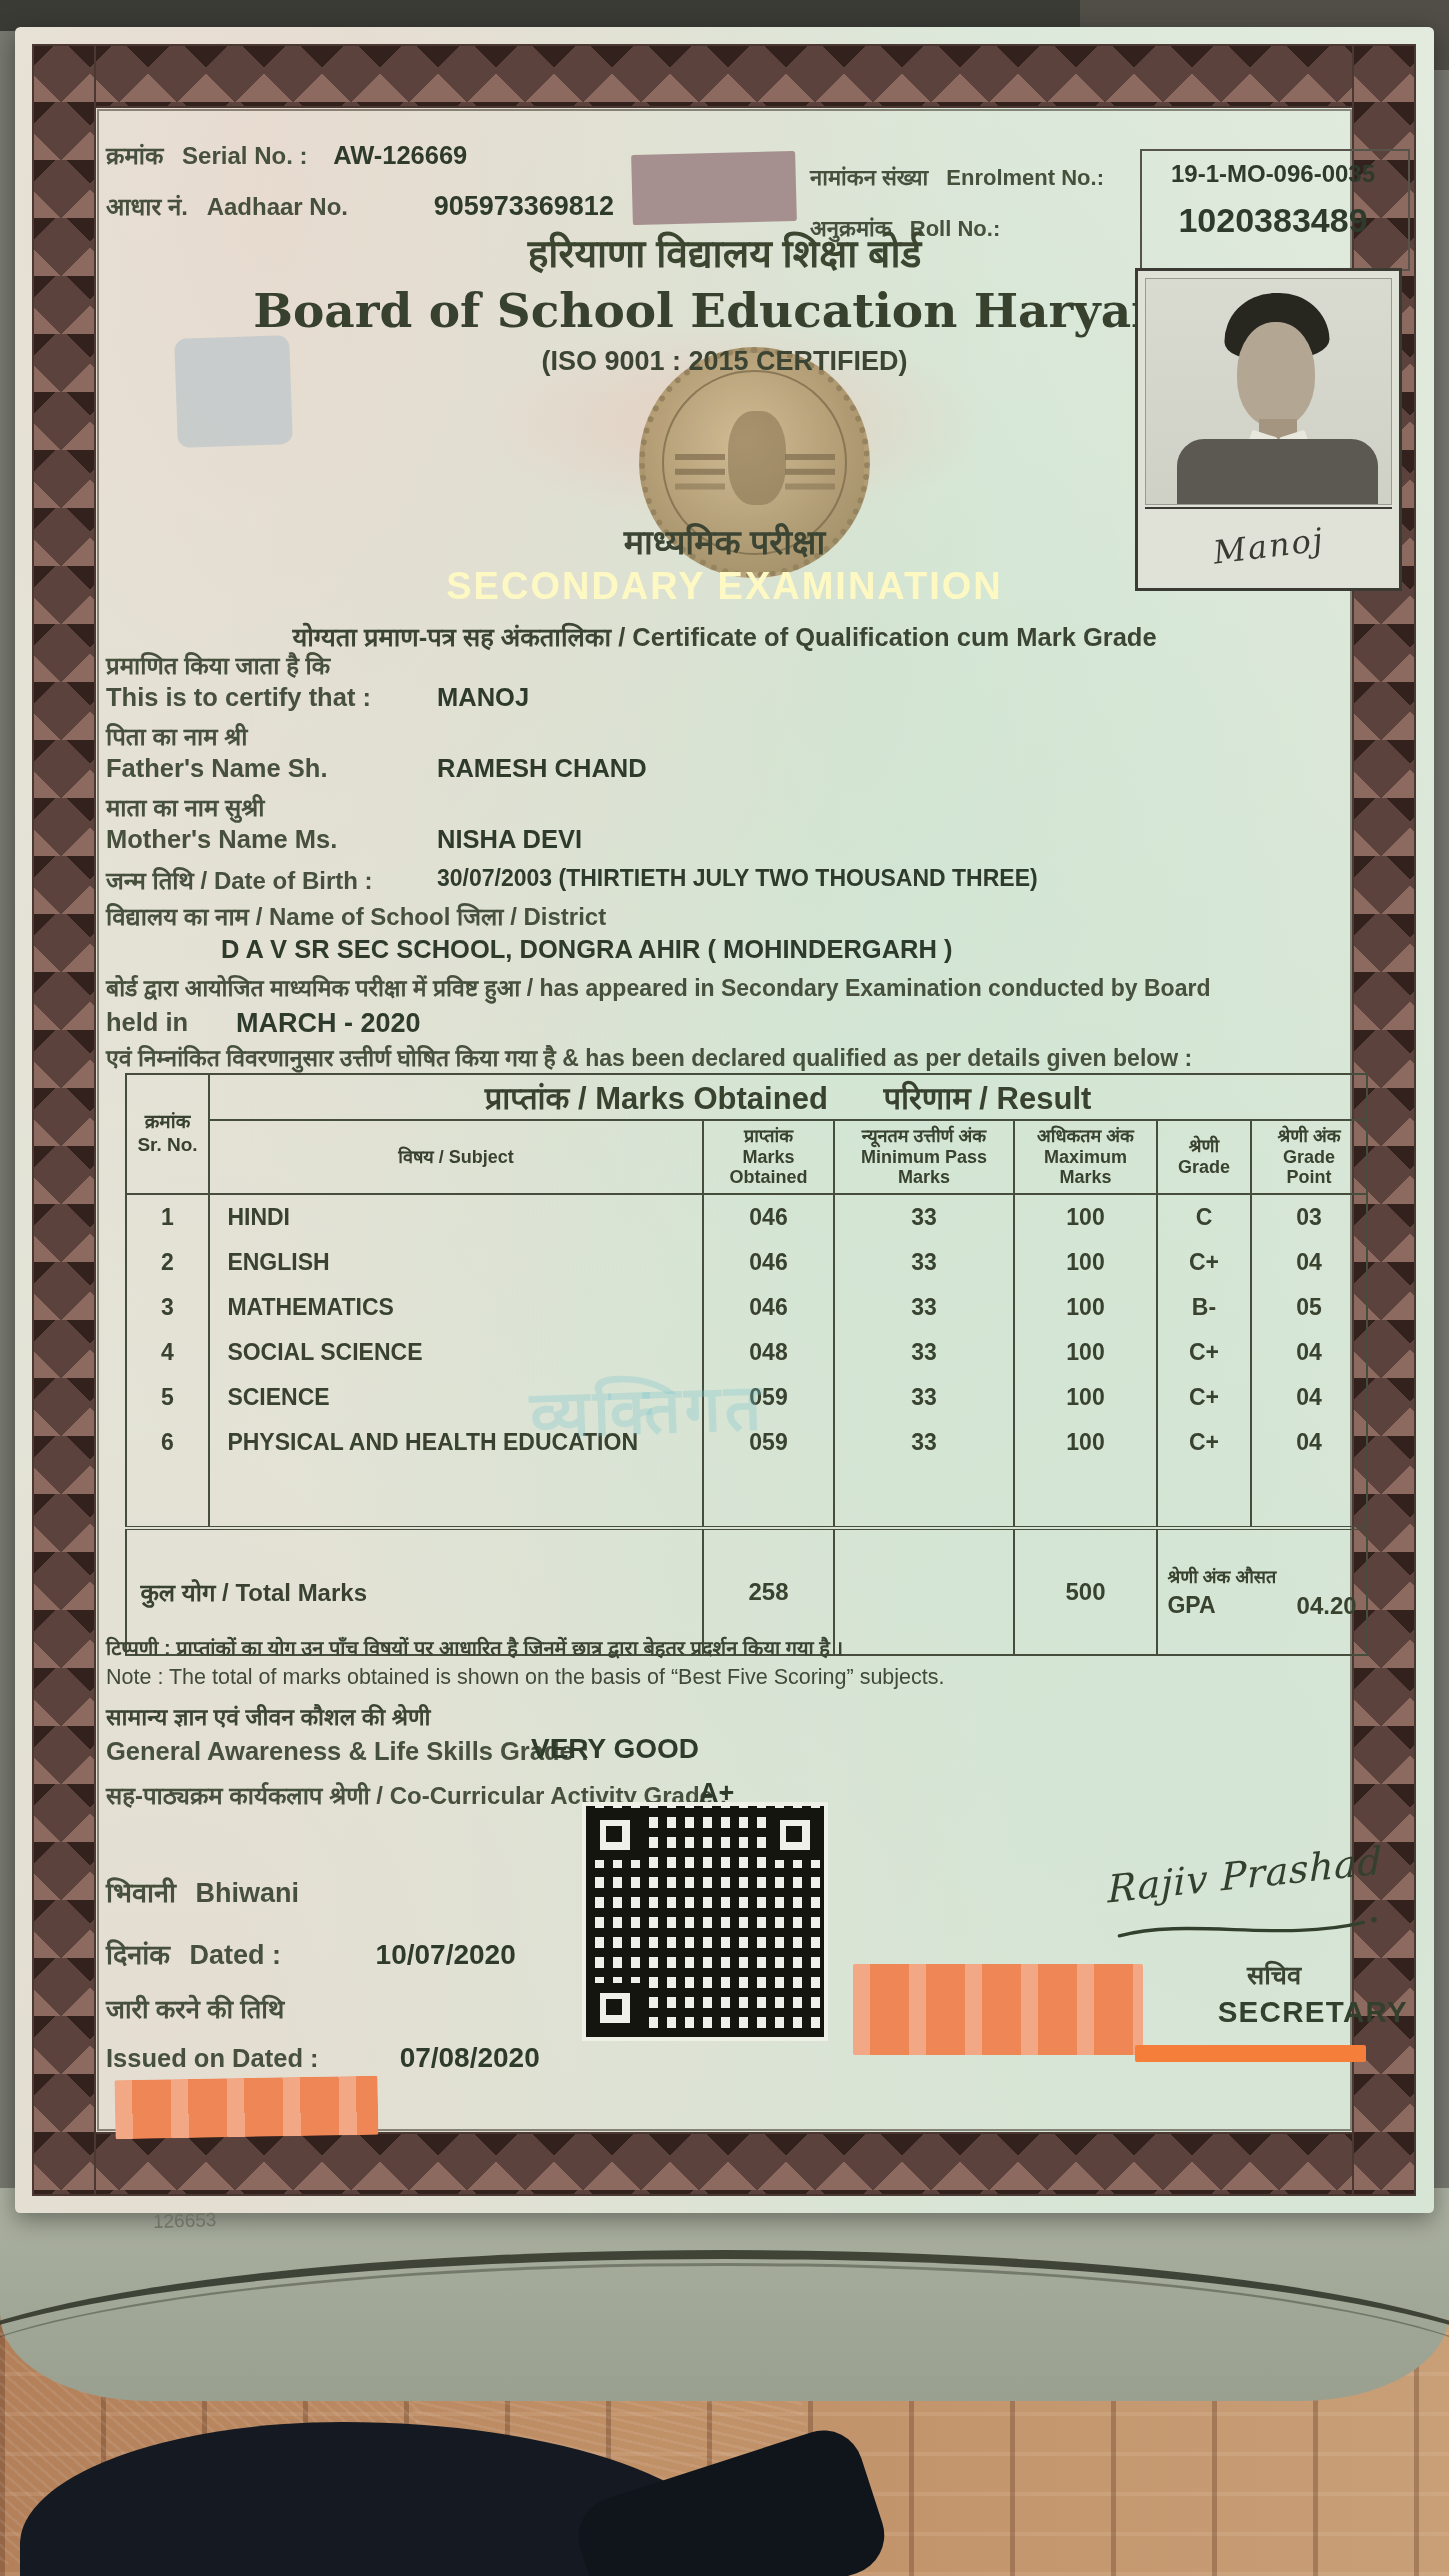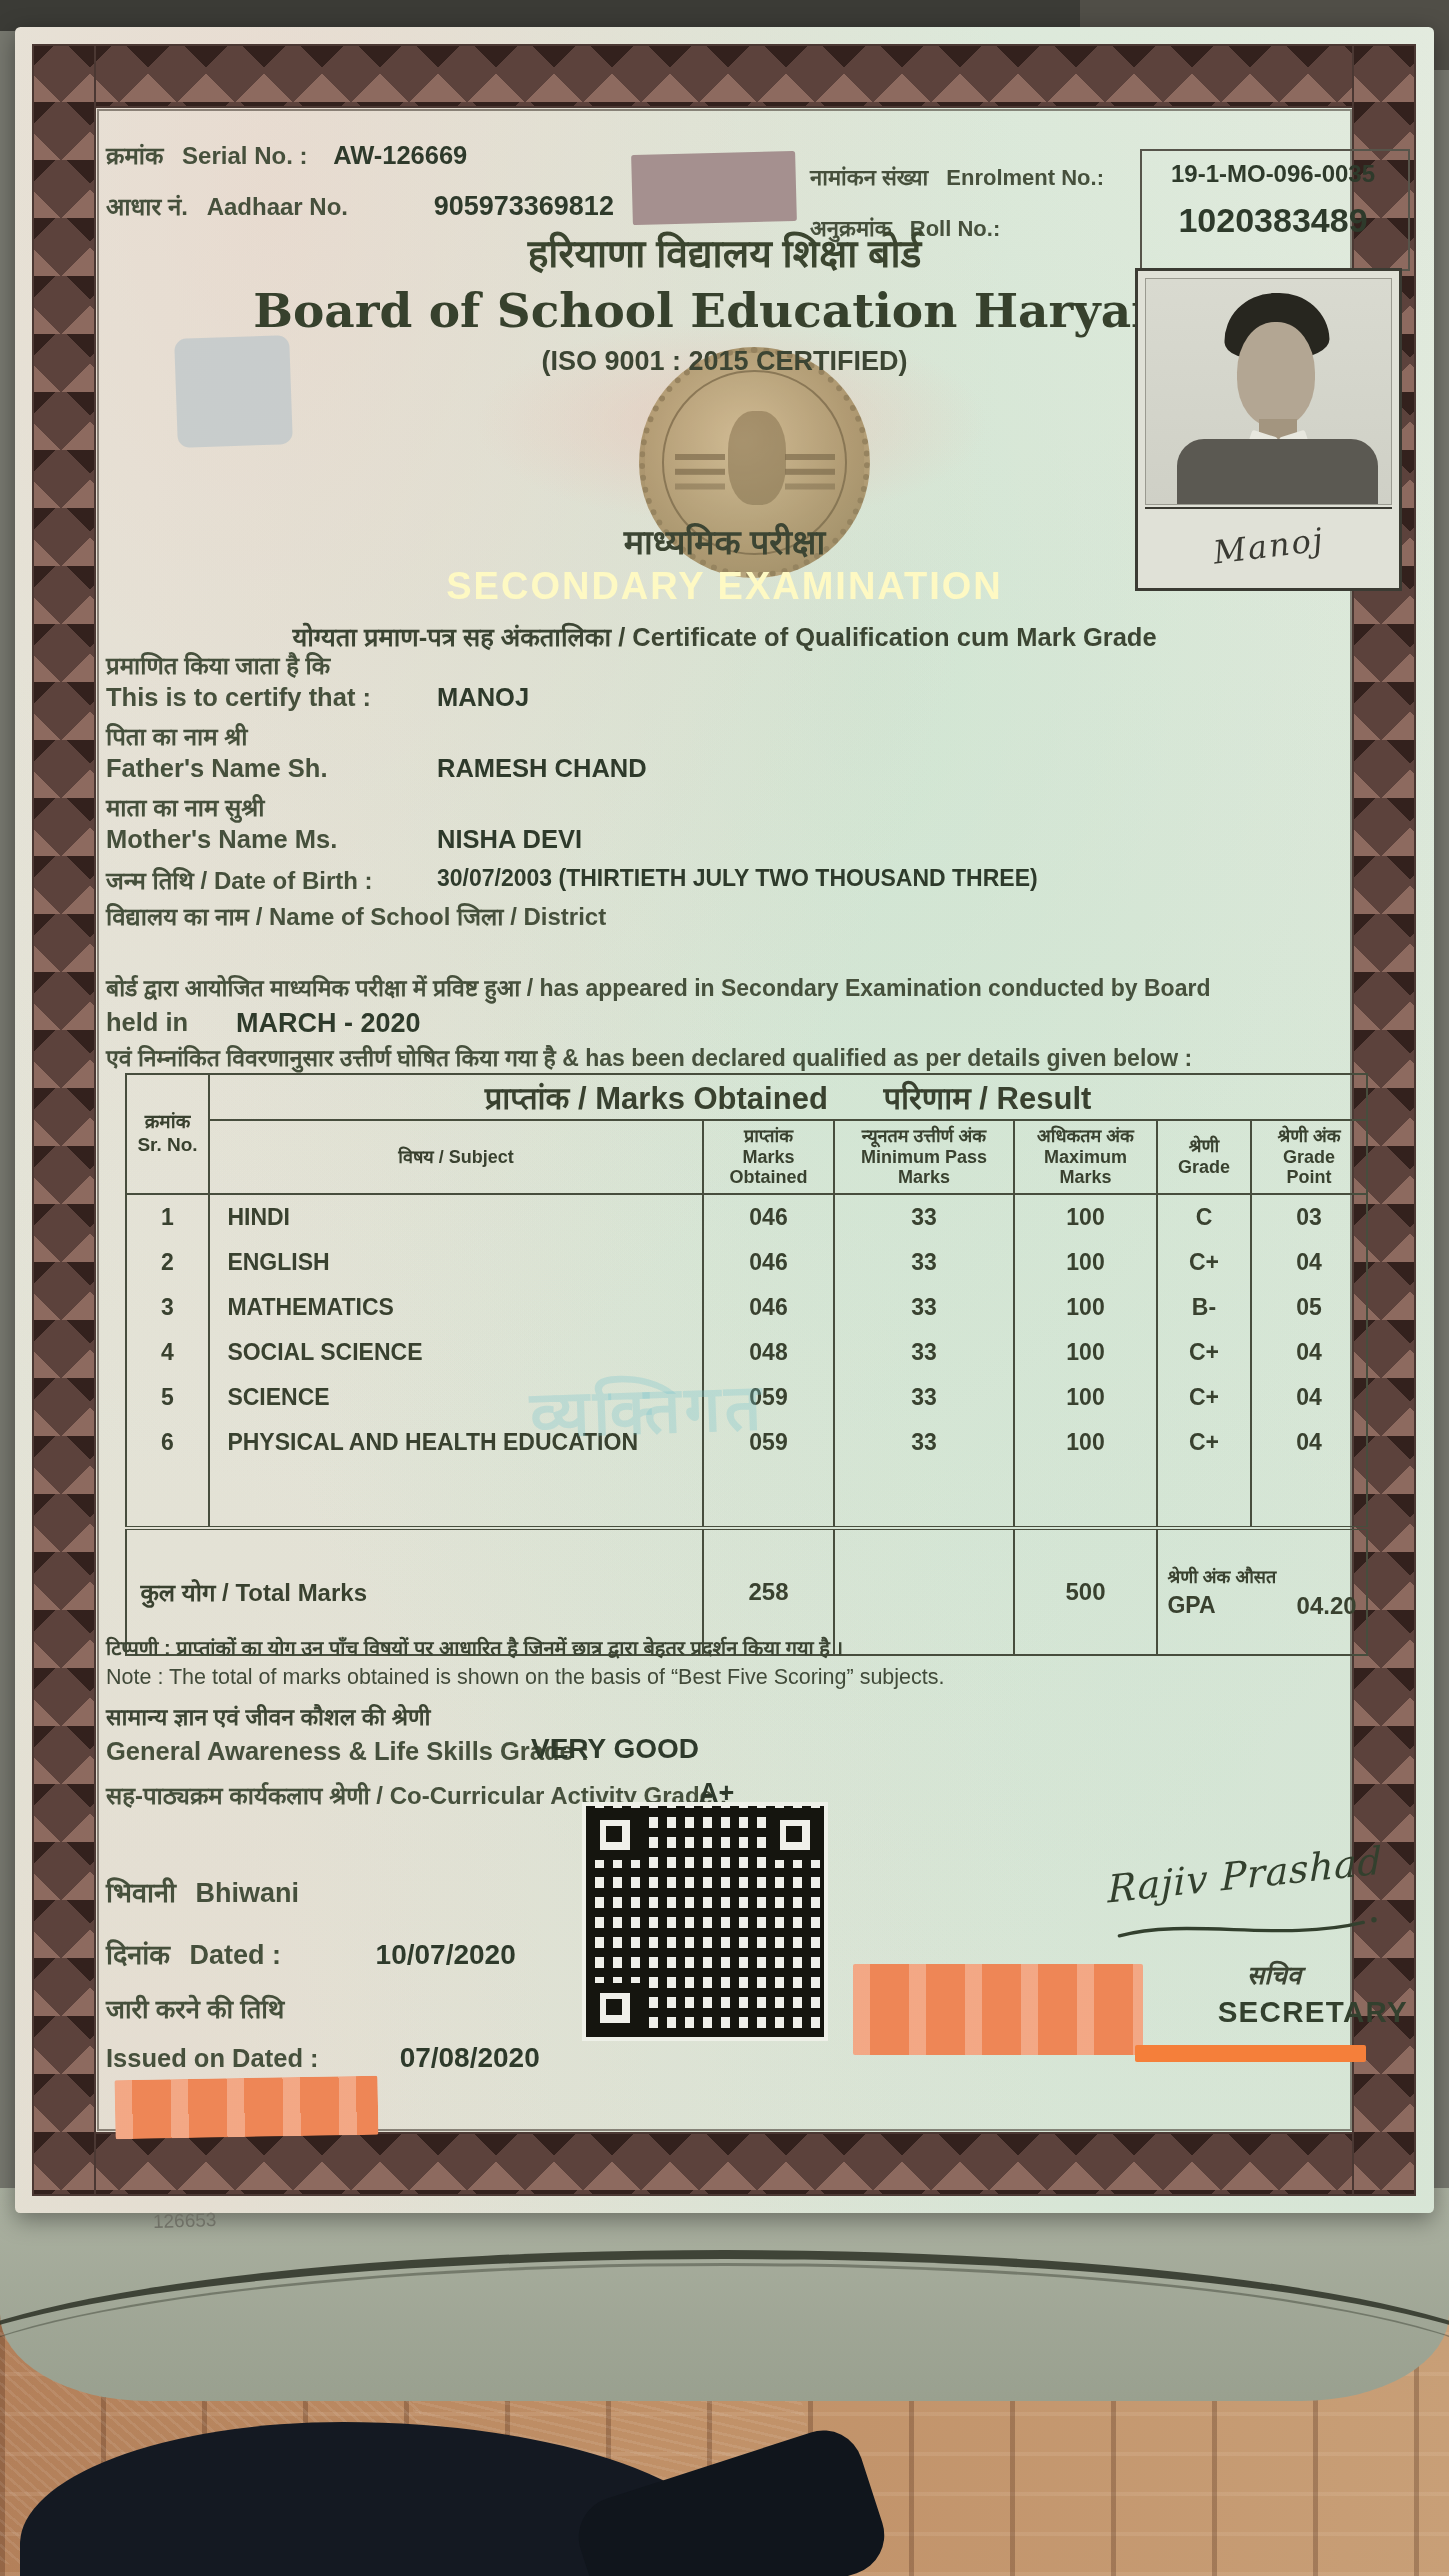--- a/index.html
+++ b/index.html
@@ -181,21 +181,21 @@
   .redact{background:#ee8656;
     background-image:repeating-linear-gradient(90deg,rgba(255,255,255,.28) 0 17.4px,transparent 17.4px 56px);
     border-radius:2px;}
   .redact-bl{left:115px;top:2078px;width:263px;height:59px;transform:rotate(-1deg);}
   .redact-mid{left:853px;top:1964px;width:290px;height:91px;}
 
   .sig-wrap{left:1087px;top:1849px;width:322px;height:107px;}
   .sig-text{position:absolute;left:20px;top:4px;font-family:"DejaVu Serif",serif;font-style:italic;
     font-size:38px;color:#33402e;transform:rotate(-6deg) skewX(-6deg);letter-spacing:0.7px;white-space:nowrap;}
   .sig-swash{position:absolute;left:27px;top:64px;}
-  .sachiv{left:1140px;top:1957px;width:268px;text-align:center;font-size:25.5px;font-weight:700;font-style:italic;}
+  .sachiv{left:1140px;top:1957px;width:268px;text-align:center;font-size:25.5px;font-weight:700;}
   .secretary{left:1140px;top:1995px;width:268px;text-align:right;font-size:29.5px;font-weight:700;
     letter-spacing:1.3px;color:#33402e;}
   .orange-bar{left:1135px;top:2045px;width:231px;height:17.4px;background:#f57f3a;border-radius:2px;}
 
   .serial-print{left:153px;top:2210px;font-size:19px;color:#6f7066;transform:rotate(-2deg);z-index:5;}
 </style>
 </head>
 <body>
 
 <div id="canvas">
@@ -280,20 +280,21 @@
   <div class="abs cv" style="top:683px;">MANOJ</div>
   <div class="abs cl" style="top:719px;">पिता का नाम श्री</div>
   <div class="abs cl cl-en" style="top:754px;">Father's Name Sh.</div>
   <div class="abs cv" style="top:754px;">RAMESH CHAND</div>
   <div class="abs cl" style="top:790px;">माता का नाम सुश्री</div>
   <div class="abs cl cl-en" style="top:825px;">Mother's Name Ms.</div>
   <div class="abs cv" style="top:825px;">NISHA DEVI</div>
   <div class="abs cl" style="top:863px;">जन्म तिथि / Date of Birth :</div>
   <div class="abs cv cv-long" style="top:865px;">30/07/2003 (THIRTIETH JULY TWO THOUSAND THREE)</div>
   <div class="abs cl" style="top:899px;">विद्यालय का नाम / Name of School जिला / District</div>
+  <div class="abs school-val" style="top:935px;">D A V SR SEC SCHOOL, DONGRA AHIR ( MOHINDERGARH )</div>
   <div class="abs cl cv-long wide" style="top:971px;font-size:23px;">बोर्ड द्वारा आयोजित माध्यमिक परीक्षा में प्रविष्ट हुआ / has appeared in Secondary Examination conducted by Board</div>
   <div class="abs cl cl-en" style="top:1008px;">held in</div>
   <div class="abs val" style="left:236px;top:1008px;font-size:27px;">MARCH - 2020</div>
   <div class="abs cl wide" style="top:1041px;font-size:23px;">एवं निम्नांकित विवरणानुसार उत्तीर्ण घोषित किया गया है &amp; has been declared qualified as per details given below :</div>
 
   <table class="marks">
     <colgroup>
       <col style="width:83px">
         <col style="width:494px">
         <col style="width:131px">

